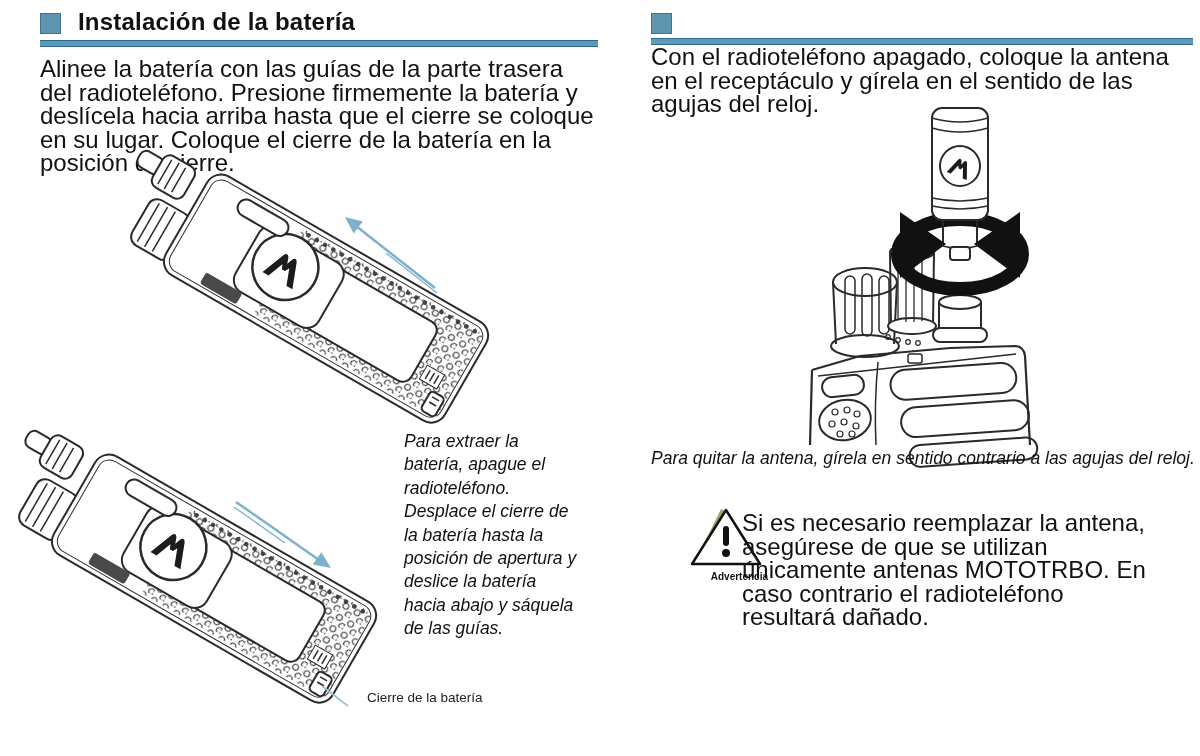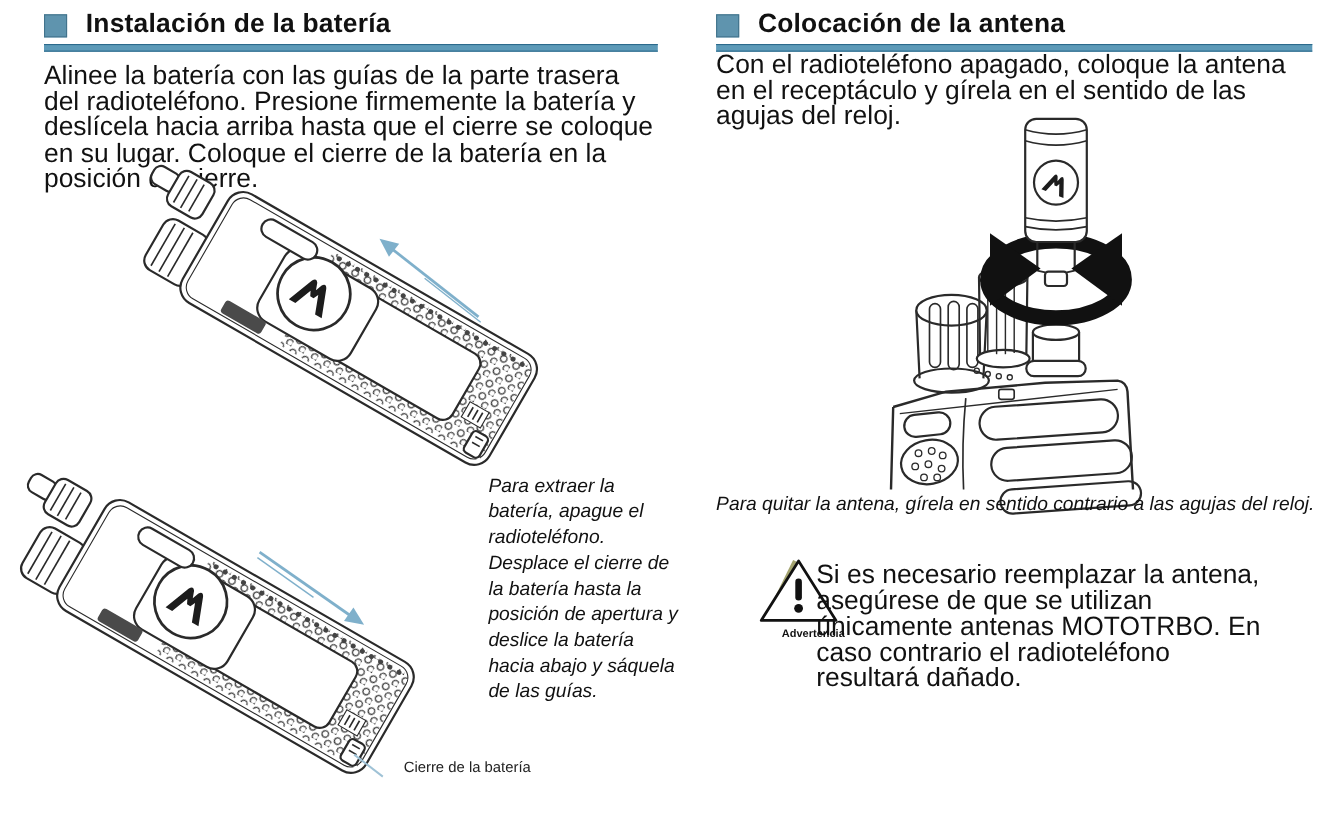--- a/index.html
+++ b/index.html
@@ -95,26 +95,25 @@
   </g>
   <g>
     <line x1="210" y1="72" x2="293" y2="130" stroke="#7fb0cb" stroke-width="2.5"></line>
     <line x1="208" y1="77" x2="259" y2="113" stroke="#7fb0cb" stroke-width="1.3"></line>
     <polygon points="305,138 286.7,134.5 295.3,122.2" fill="#7fb0cb"></polygon>
   </g>
   <line x1="296" y1="256" x2="322" y2="276" stroke="#9fc2d6" stroke-width="1.8"></line>
 </svg>
 <span class="abs caption" style="left:331px;top:690px;margin-left:36px;">Cierre de la batería</span>
 
-<p class="abs note-text" style="left:444px;top:430px;width:176px;margin:0;">Para extraer la batería, apague el radioteléfono. Desplace el cierre de la batería hasta la posición de apertura y deslice la batería hacia abajo y sáquela de las guías.</p>
+<p class="abs note-text" style="left:404px;top:430px;width:176px;margin:0;">Para extraer la batería, apague el radioteléfono. Desplace el cierre de la batería hasta la posición de apertura y deslice la batería hacia abajo y sáquela de las guías.</p>
 
 <div class="abs" style="left:651px;top:8px;width:542px;">
   <div class="section-header">
     <span class="bullet-square"></span>
-    <h1 class="section-title">Colocación de la antena</h1>
   </div>
   <div class="section-rule" style="margin-top:4px;"></div>
   <p class="body-text" style="margin:0 0 0 0;">Con el radioteléfono apagado, coloque la antena en el receptáculo y gírela en el sentido de las agujas del reloj.</p>
 </div>
 
 <svg class="abs" style="left:660px;top:104px;" width="540" height="345" viewBox="0 0 540 345">
   <g stroke="#2a2a2a" fill="none" stroke-width="2">
 
     <g>
 

